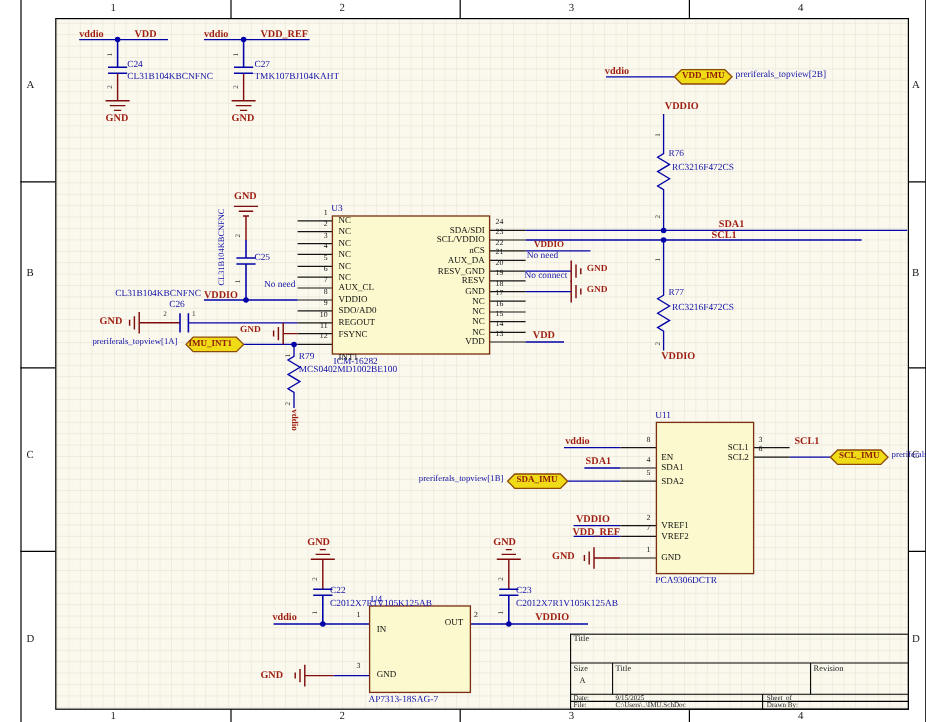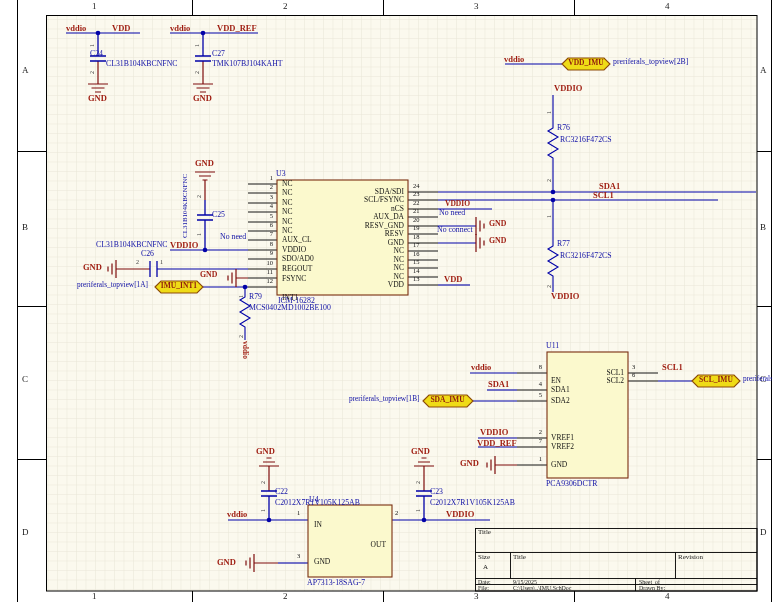--- a/index.html
+++ b/index.html
@@ -170,21 +170,21 @@
 <span class="t zone" style="left:22px;top:223px">B</span>
 <span class="t zone" style="left:22px;top:375px">C</span>
 <span class="t zone" style="left:22px;top:528px">D</span>
 <span class="t zone" style="left:760px;top:66px">A</span>
 <span class="t zone" style="left:760px;top:223px">B</span>
 <span class="t zone" style="left:760px;top:375px">C</span>
 <span class="t zone" style="left:760px;top:528px">D</span>
 
 <span class="t net" style="left:66px;top:24px">vddio</span>
 <span class="t net" style="left:112px;top:24px">VDD</span>
-<span class="t cmt" style="left:90px;top:50px">C24</span>
+<span class="t cmt" style="left:106px;top:50px">C24</span>
 <span class="t cmt" style="left:106px;top:60px">CL31B104KBCNFNC</span>
 <span class="t net" style="left:88px;top:94px">GND</span>
 <span class="t tiny rotccw" style="left:89px;top:47px">1</span>
 <span class="t tiny rotccw" style="left:89px;top:74px">2</span>
 
 <span class="t net" style="left:170px;top:24px">vddio</span>
 <span class="t net" style="left:217px;top:24px">VDD_REF</span>
 <span class="t cmt" style="left:212px;top:50px">C27</span>
 <span class="t cmt" style="left:212px;top:60px">TMK107BJ104KAHT</span>
 <span class="t net" style="left:193px;top:94px">GND</span>
@@ -243,21 +243,21 @@
 <span class="t pnum r" style="left:258px;top:212.5px;width:15px">5</span>
 <span class="t pnum r" style="left:258px;top:221.5px;width:15px">6</span>
 <span class="t pnum r" style="left:258px;top:230.5px;width:15px">7</span>
 <span class="t pnum r" style="left:258px;top:240.5px;width:15px">8</span>
 <span class="t pnum r" style="left:258px;top:249.5px;width:15px">9</span>
 <span class="t pnum r" style="left:258px;top:259.5px;width:15px">10</span>
 <span class="t pnum r" style="left:258px;top:268.5px;width:15px">11</span>
 <span class="t pnum r" style="left:258px;top:277.5px;width:15px">12</span>
 
 <span class="t pname r" style="left:320px;top:187.5px;width:84px">SDA/SDI</span>
-<span class="t pname r" style="left:320px;top:195.5px;width:84px">SCL/FSYNC</span>
+<span class="t pname r" style="left:320px;top:195.5px;width:84px">SCL/VDDIO</span>
 <span class="t pname r" style="left:320px;top:204.5px;width:84px">nCS</span>
 <span class="t pname r" style="left:320px;top:212.5px;width:84px">AUX_DA</span>
 <span class="t pname r" style="left:320px;top:221.5px;width:84px">RESV_GND</span>
 <span class="t pname r" style="left:320px;top:229.5px;width:84px">RESV</span>
 <span class="t pname r" style="left:320px;top:238.5px;width:84px">GND</span>
 <span class="t pname r" style="left:320px;top:246.5px;width:84px">NC</span>
 <span class="t pname r" style="left:320px;top:255.5px;width:84px">NC</span>
 <span class="t pname r" style="left:320px;top:263.5px;width:84px">NC</span>
 <span class="t pname r" style="left:320px;top:272.5px;width:84px">NC</span>
 <span class="t pname r" style="left:320px;top:280.5px;width:84px">VDD</span>
@@ -281,21 +281,21 @@
 <span class="t cmt rotccw" style="left:182px;top:238px;font-size:7px">CL31B104KBCNFNC</span>
 <span class="t tiny rotccw" style="left:196px;top:198px">2</span>
 <span class="t tiny rotccw" style="left:196px;top:236px">1</span>
 <span class="t cmt" style="left:220px;top:233px">No need</span>
 <span class="t cmt" style="left:96px;top:241px">CL31B104KBCNFNC</span>
 <span class="t cmt" style="left:141px;top:250px">C26</span>
 <span class="t net" style="left:83px;top:263px">GND</span>
 <span class="t tiny" style="left:136px;top:259px">2</span>
 <span class="t tiny" style="left:160px;top:259px">1</span>
 <span class="t net" style="left:200px;top:271px;font-size:7.8px">GND</span>
-<span class="t port-t" style="left:157px;top:282px;width:44px">IMU_INT1</span>
+<span class="t port-t" style="left:157px;top:282px;width:20px">IMU_INT1</span>
 <span class="t cmt" style="left:77px;top:281px;font-size:7.3px">preriferals_topview[1A]</span>
 
 <span class="t cmt" style="left:546px;top:342px">U11</span>
 <span class="t cmt" style="left:546px;top:480px">PCA9306DCTR</span>
 <span class="t pname" style="left:551px;top:377px">EN</span>
 <span class="t pname" style="left:551px;top:385.5px">SDA1</span>
 <span class="t pname" style="left:551px;top:396.5px">SDA2</span>
 <span class="t pname" style="left:551px;top:433.5px">VREF1</span>
 <span class="t pname" style="left:551px;top:442.5px">VREF2</span>
 <span class="t pname" style="left:551px;top:460.5px">GND</span>
@@ -319,21 +319,21 @@
 <span class="t net" style="left:662px;top:363px">SCL1</span>
 <span class="t port-t" style="left:694px;top:376px;width:44px">SCL_IMU</span>
 <span class="t cmt" style="left:743px;top:375px;font-size:7.3px">preriferals</span>
 
 <span class="t cmt" style="left:309px;top:496px">U4</span>
 <span class="t cmt" style="left:307px;top:579px">AP7313-18SAG-7</span>
 <span class="t net" style="left:227px;top:510px">vddio</span>
 <span class="t pnum" style="left:297px;top:510px">1</span>
 <span class="t pname" style="left:314px;top:521px">IN</span>
 <span class="t pnum" style="left:395px;top:510px">2</span>
-<span class="t pname r" style="left:352px;top:541px;width:34px">OUT</span>
+<span class="t pname r" style="left:352px;top:515px;width:34px">OUT</span>
 <span class="t net" style="left:446px;top:510px">VDDIO</span>
 <span class="t pnum" style="left:297px;top:553px">3</span>
 <span class="t pname" style="left:314px;top:558px">GND</span>
 <span class="t net" style="left:217px;top:558px">GND</span>
 
 <span class="t net" style="left:256px;top:447px">GND</span>
 <span class="t cmt" style="left:275px;top:488px">C22</span>
 <span class="t cmt" style="left:275px;top:499px">C2012X7R1V105K125AB</span>
 <span class="t tiny rotccw" style="left:260px;top:484px">2</span>
 <span class="t tiny rotccw" style="left:260px;top:512px">1</span>

